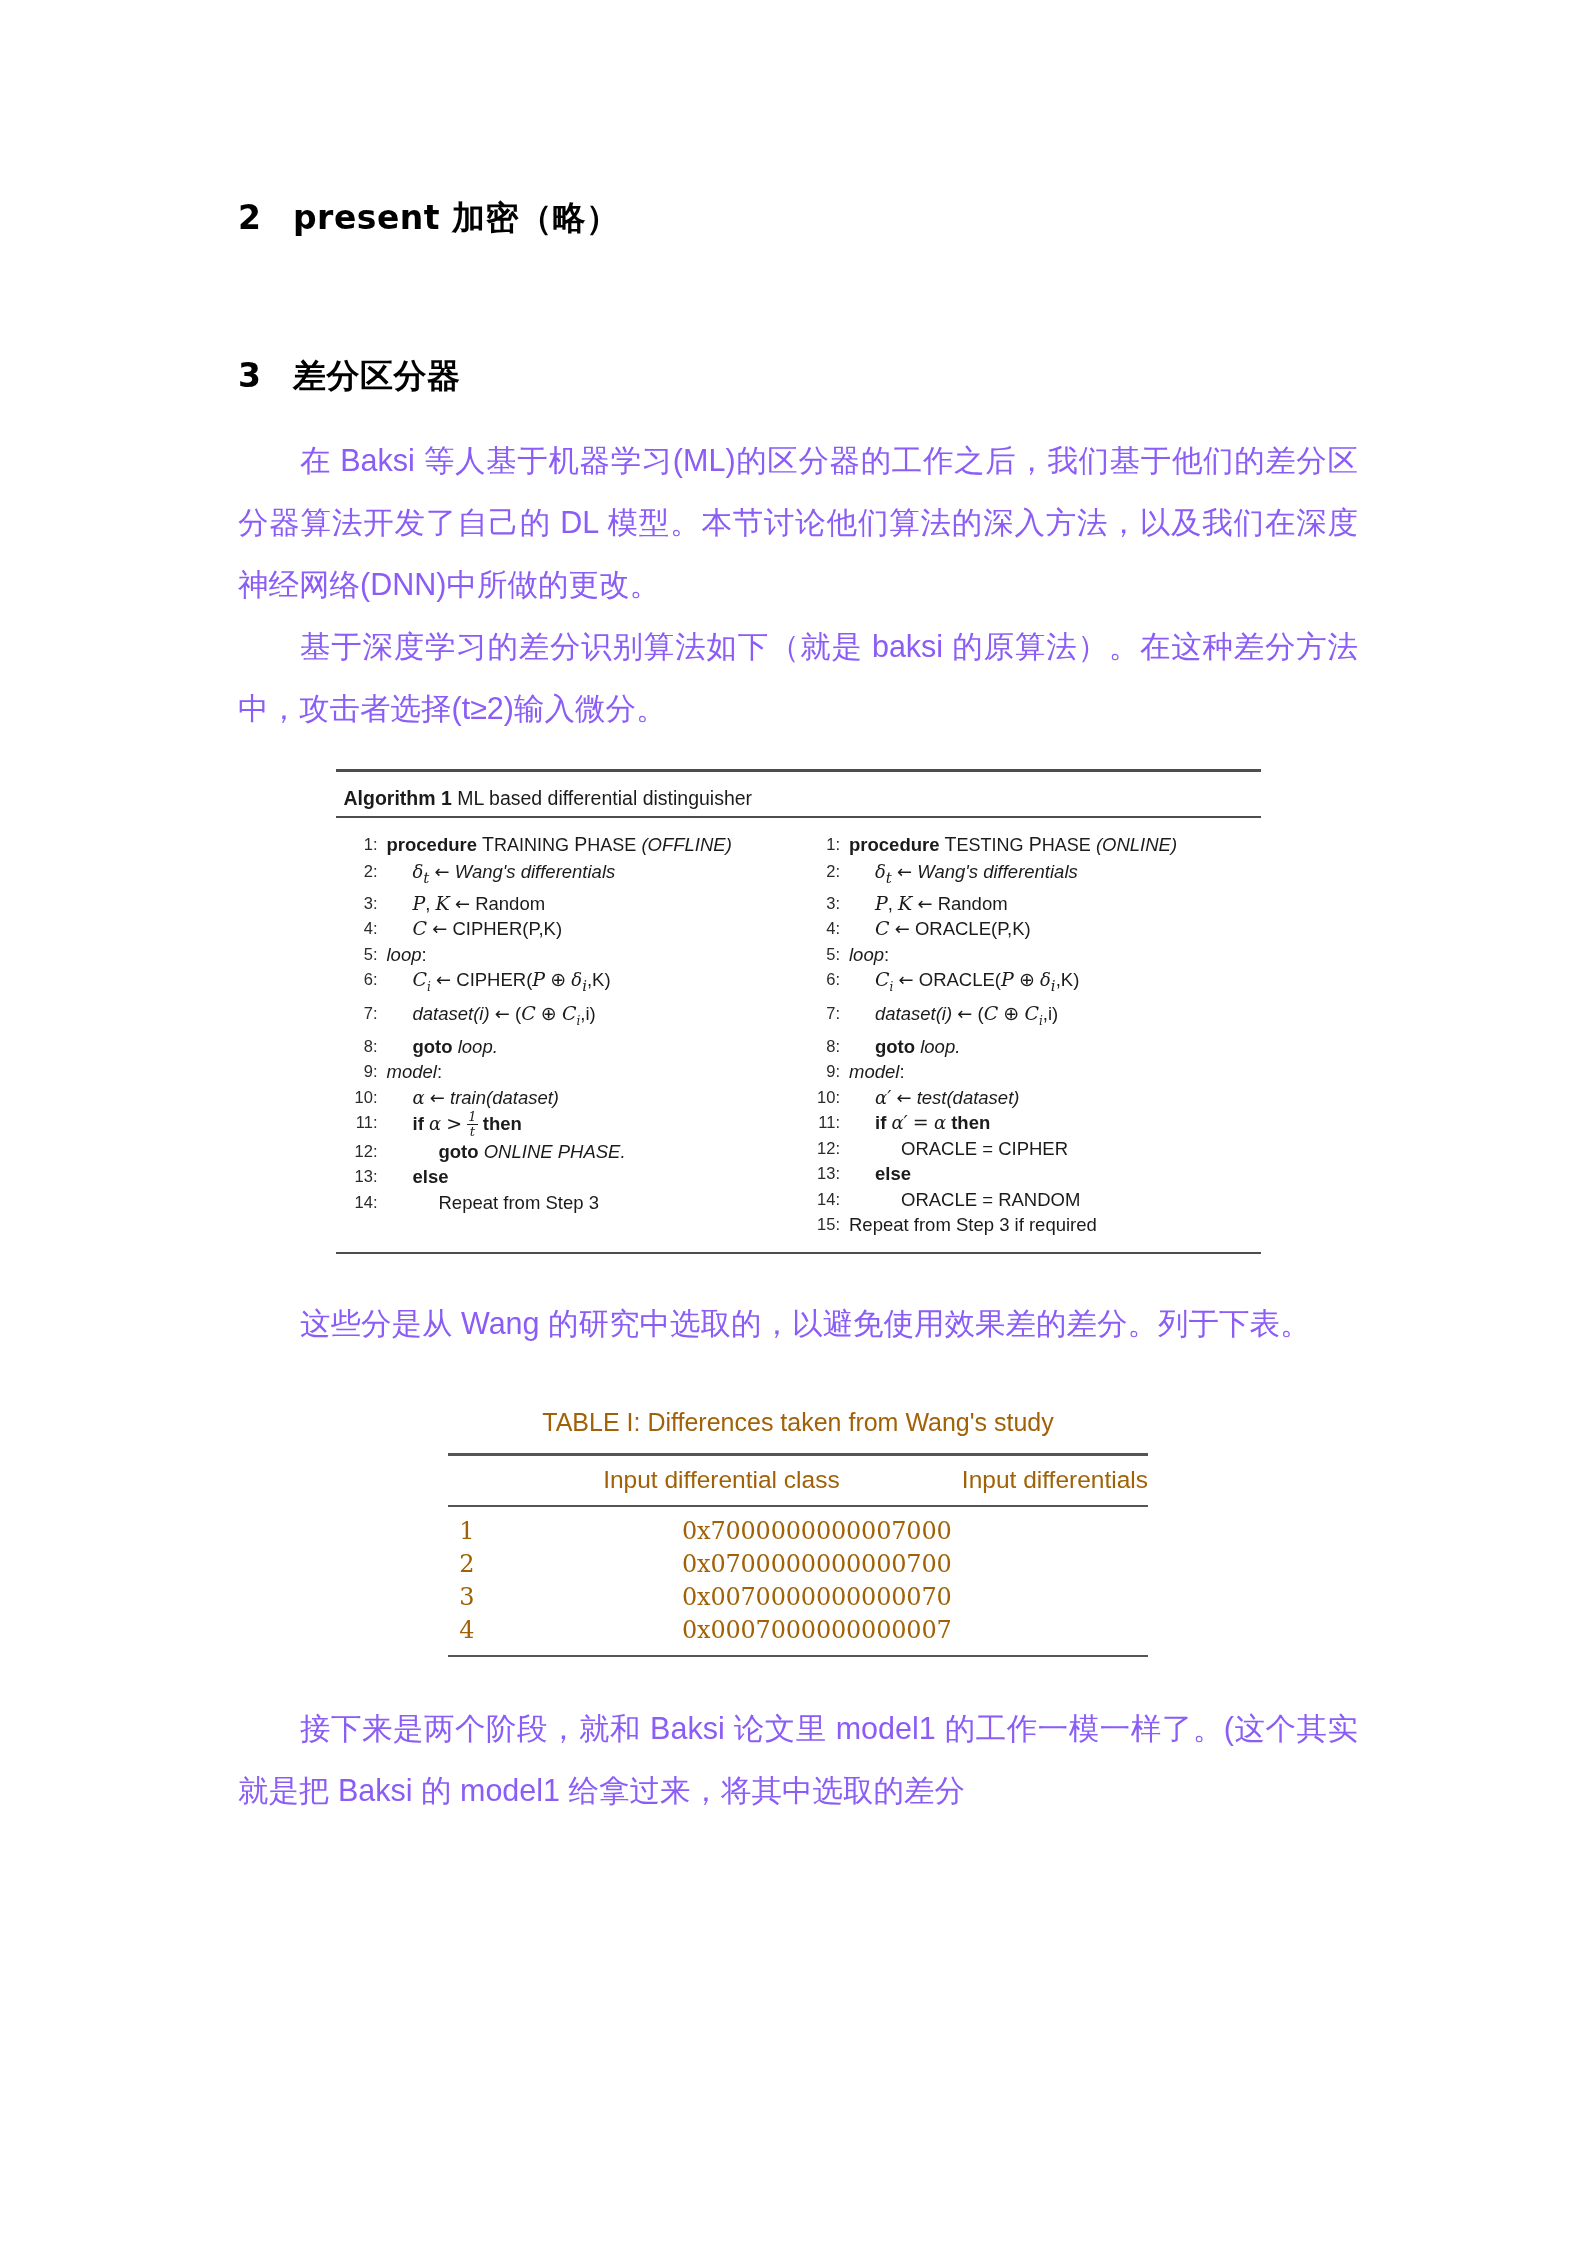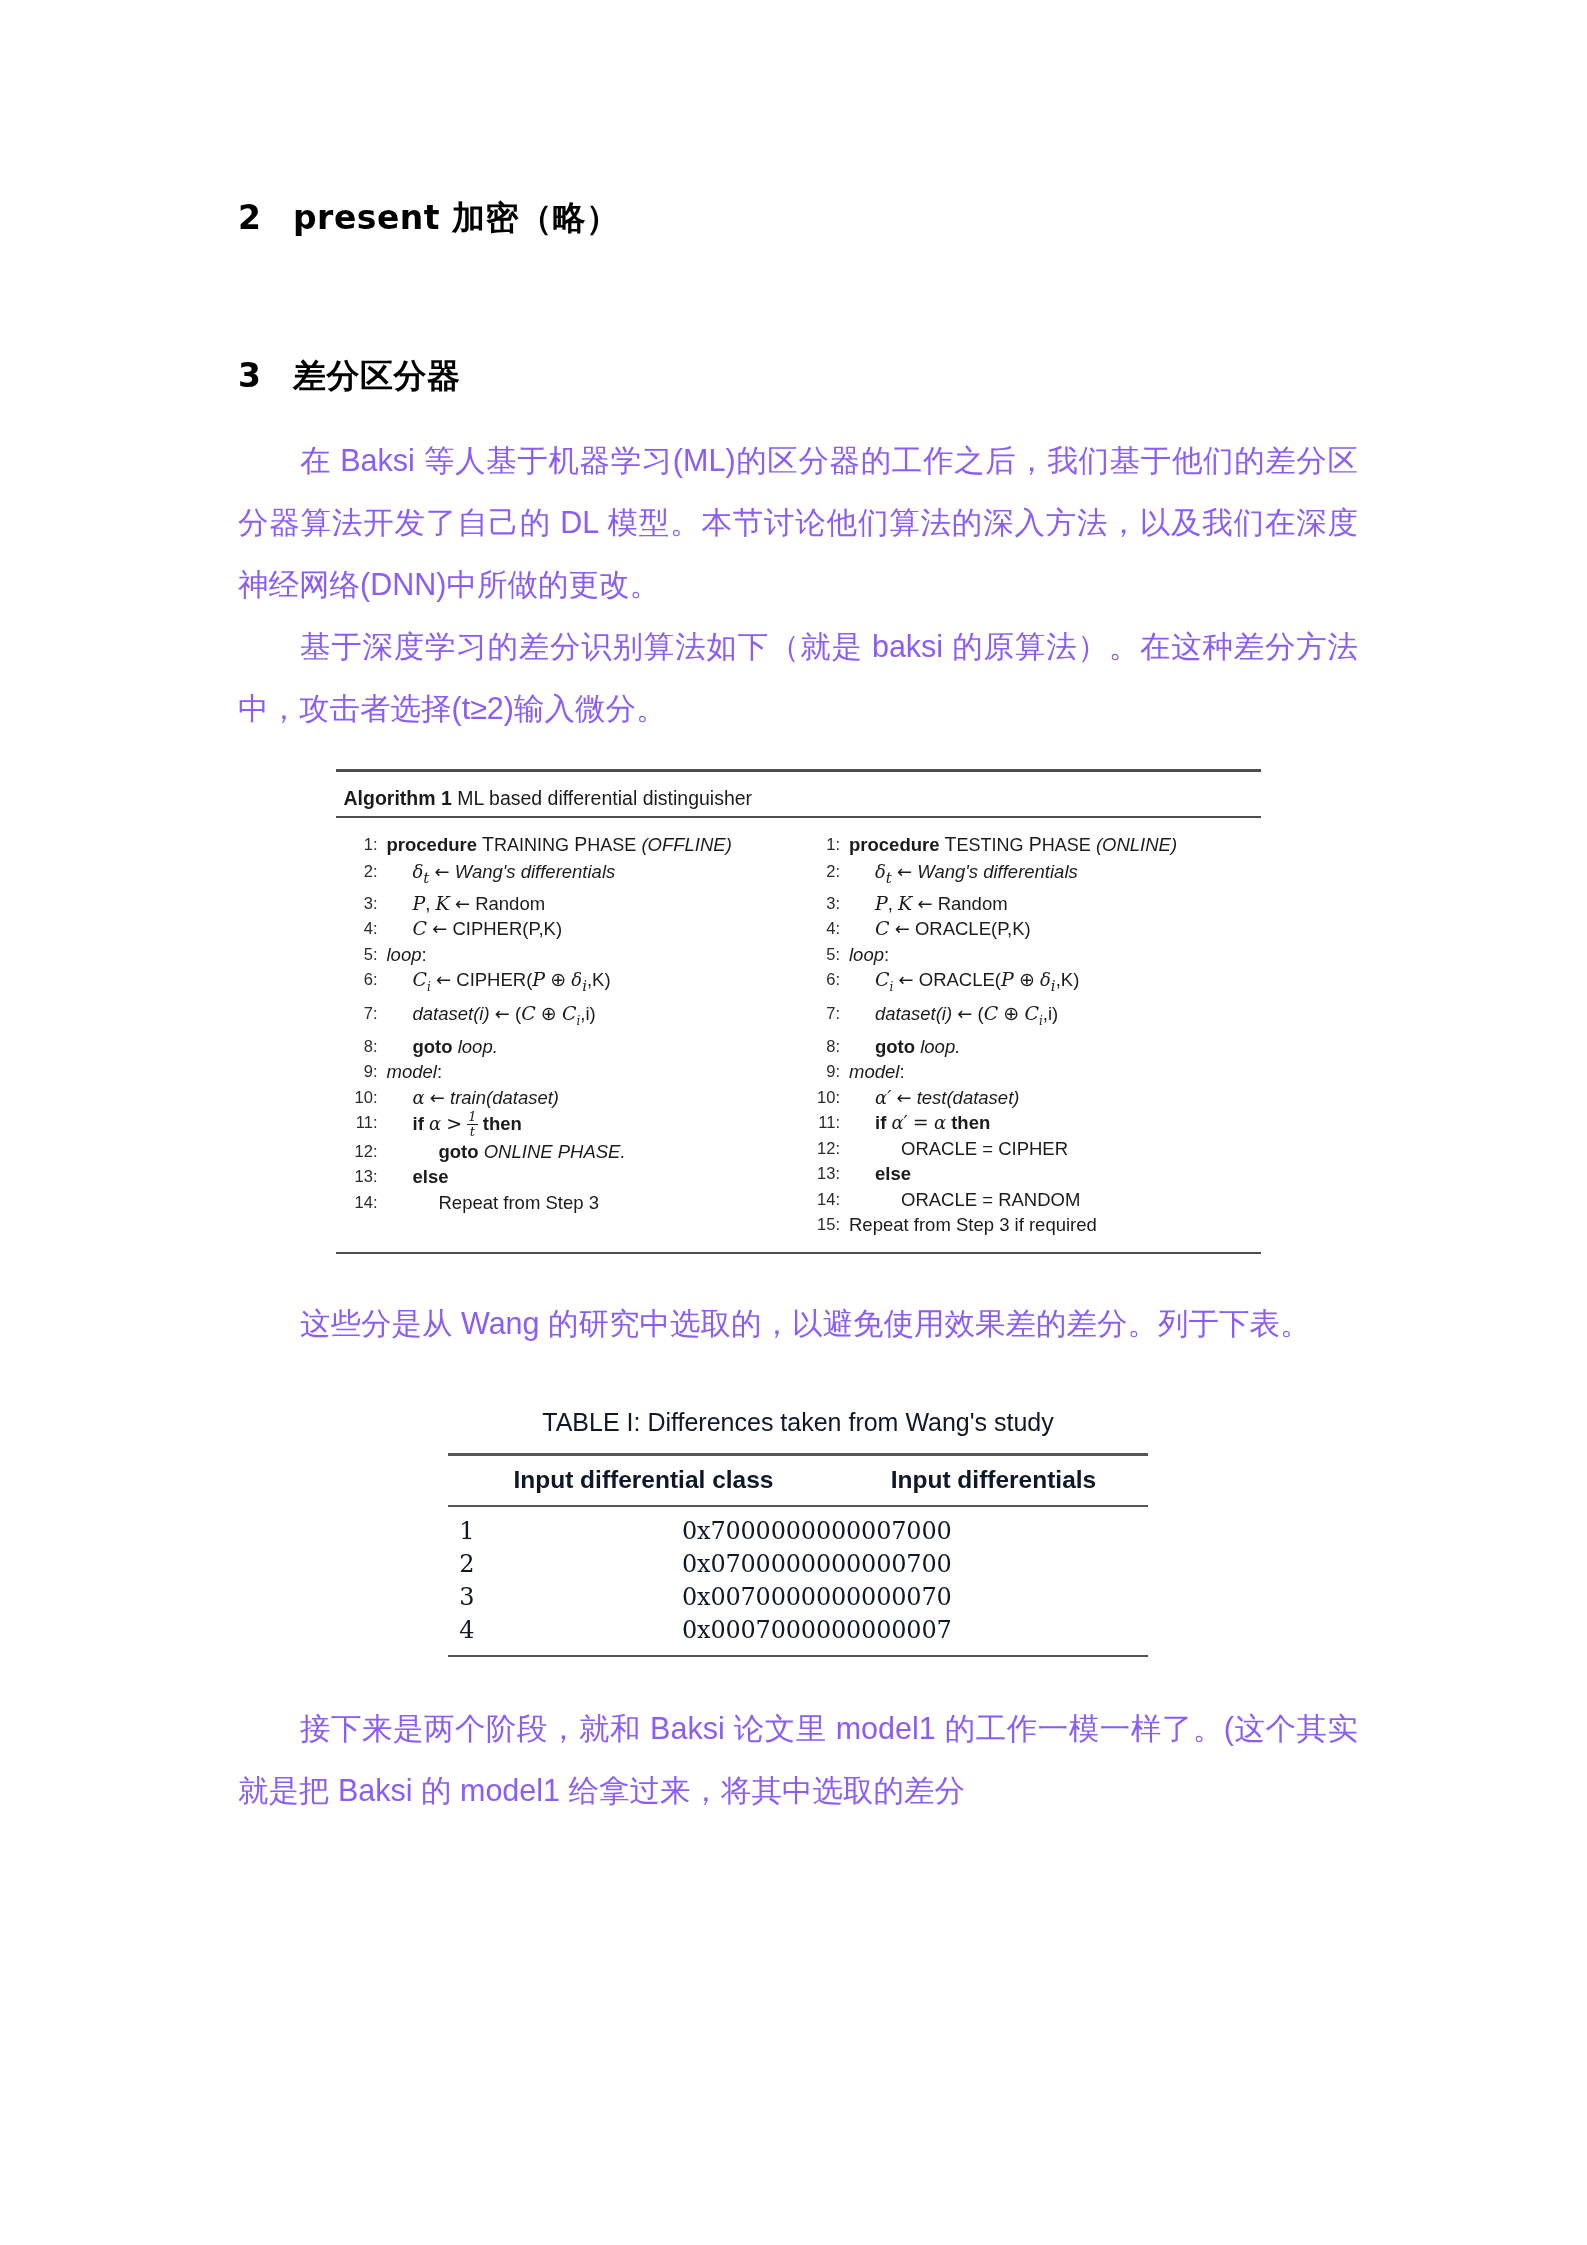--- a/index.html
+++ b/index.html
@@ -142,39 +142,39 @@
     line-height: 1.05;
   }
   .frac .num { display: block; border-bottom: 1.2px solid #1b1b1b; padding: 0 1px;}
   .frac .den { display: block; padding: 0 1px;}
 
   
   .table-figure {
     width: 700px;
     margin: 54px auto 8px auto;
     font-family: "Liberation Sans", sans-serif;
-    color: #0f172a;
+    color: #a16207;
   }
   .table-caption {
     text-align: center;
     font-size: 25px;
     padding-bottom: 16px;
     white-space: nowrap;
   }
   .tbl-rule-heavy { border-top: 3.5px solid #555; height: 0; }
   .tbl-rule-light { border-top: 2px solid #555; height: 0; }
   table.data-table {
     width: 100%;
     border-collapse: collapse;
   }
   table.data-table th {
     font-size: 24.5px;
-    font-weight: bold;
+    font-weight: normal;
     padding: 10px 0 11px 0;
-    text-align: center;
+    text-align: right;
     white-space: nowrap;
   }
   table.data-table td {
     font-size: 24px;
     padding: 2px 0 3px 0;
     text-align: center;
   }
   td.mono-hex {
     font-family: "DejaVu Serif", serif;
     font-size: 23px;

